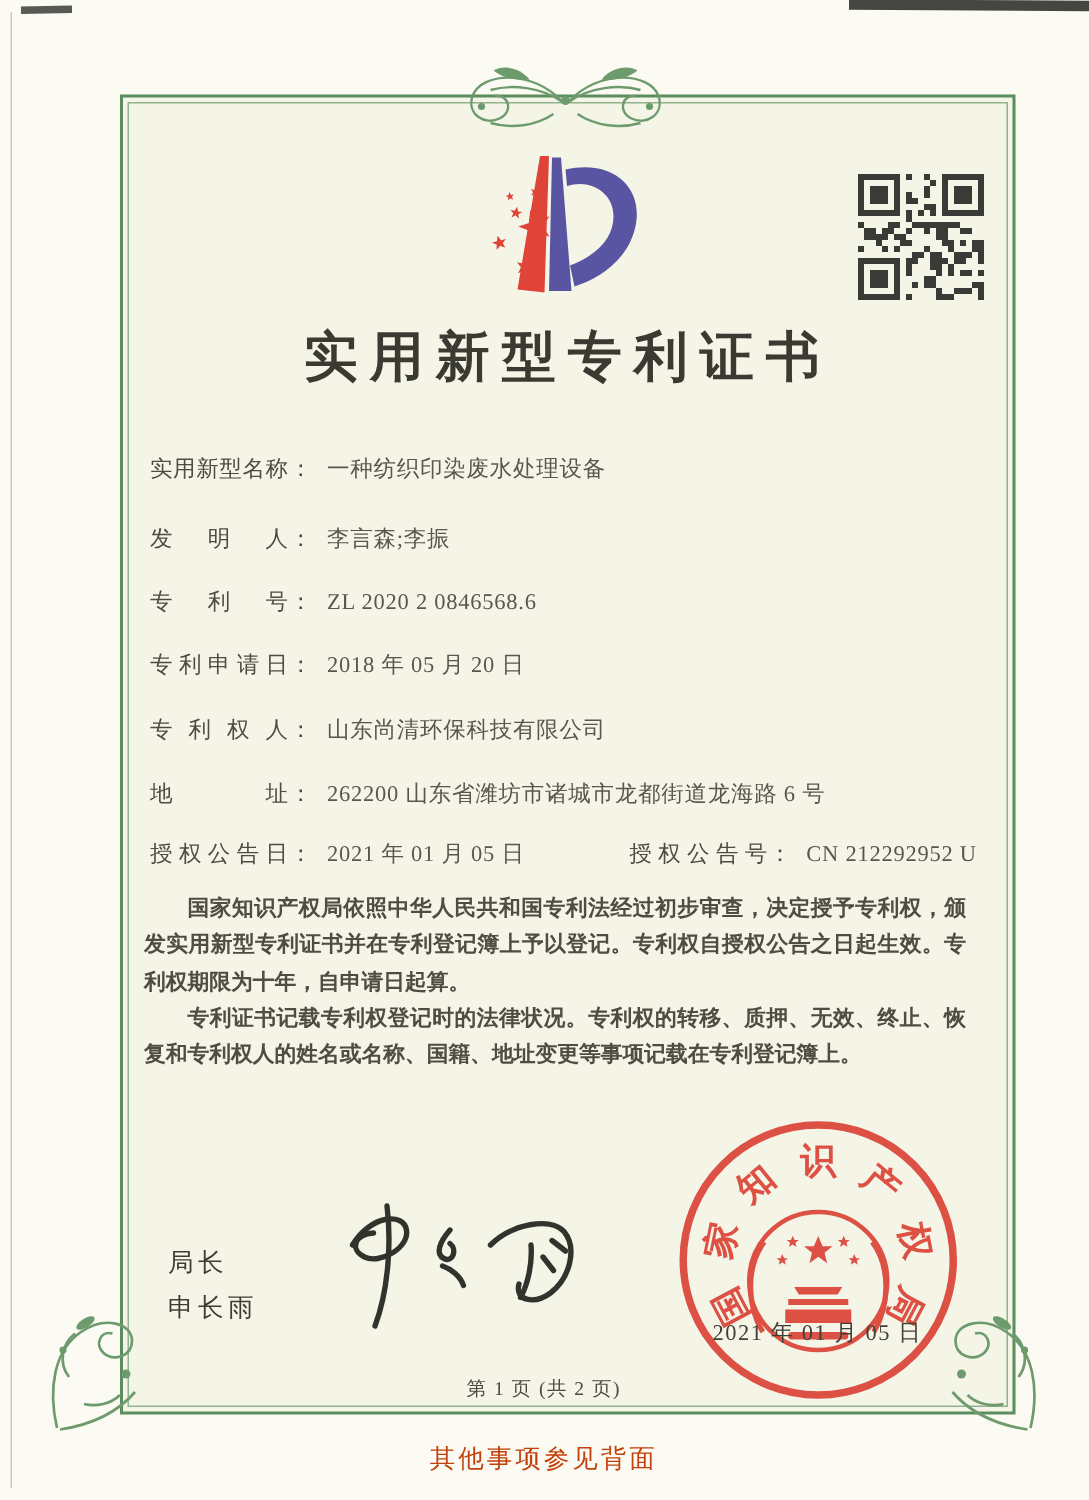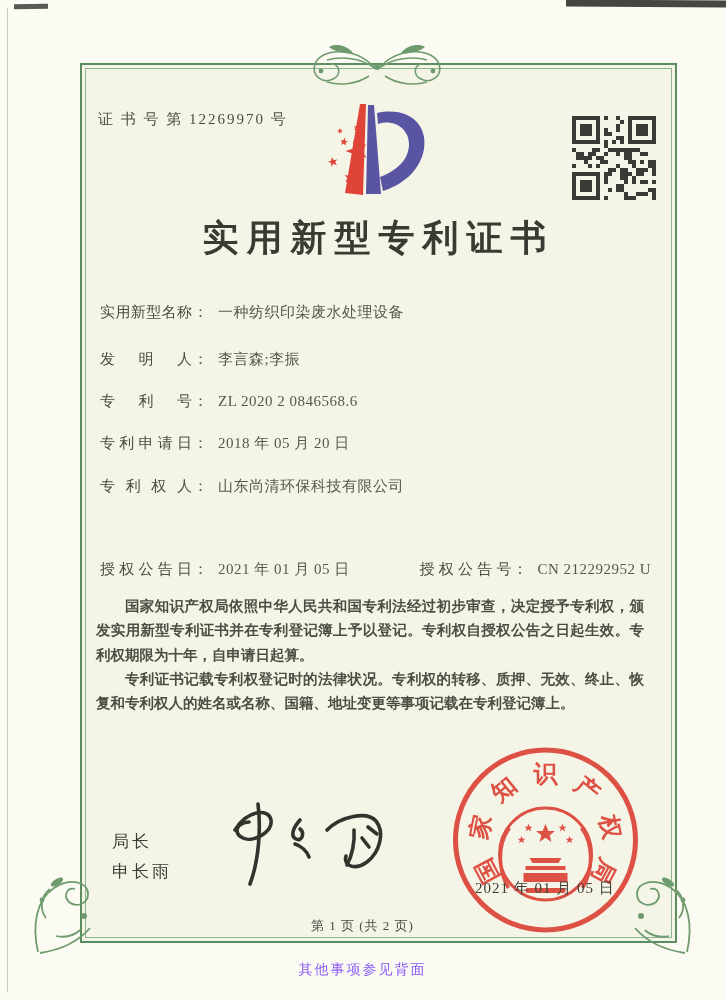--- a/index.html
+++ b/index.html
@@ -19,21 +19,21 @@
   .row{left:100px;font-size:15px;color:#57574e;white-space:nowrap;}
   .lbl{display:inline-block;width:92px;text-align:justify;text-align-last:justify;color:#4c4c43;}
   .colon{margin:0 10px 0 1px;color:#4c4c43;}
   .val{letter-spacing:.5px;}
   .pair2{margin-left:66px;}
   .paras{left:96px;top:594px;width:548px;font-size:14.5px;line-height:1.68;color:#4d4d44;text-align:justify;}
   .paras p{margin:0;text-indent:2em;font-weight:bold;}
   .sig-label{left:112px;font-size:17px;letter-spacing:3px;color:#3d3d36;}
   .seal-date{left:475px;top:879px;font-size:15px;letter-spacing:1px;color:#3f3f38;z-index:4;}
   .footer-page{left:64px;top:917px;width:597px;text-align:center;font-size:13px;letter-spacing:1px;color:#4a4a42;}
-  .back-note{left:64px;top:961px;width:597px;text-align:center;font-size:14px;letter-spacing:2px;color:#8b5cf6;}
+  .back-note{left:64px;top:961px;width:597px;text-align:center;font-size:17px;letter-spacing:2px;color:#c2410c;}
   svg text.ring{font-size:24px;font-weight:700;fill:#dc4337;font-family:"Liberation Serif","DejaVu Serif",serif;}
 </style>
 </head>
 <body>
 
 <div class="page">
 
   <div class="abs scan-strip-tl"></div>
   <div class="abs scan-strip-tr"></div>
   <div class="abs scan-edge-l"></div>
@@ -70,21 +70,20 @@
       <path d="M12,96 C6,70 10,44 28,32 C44,21 62,26 62,38 C62,48 50,52 43,46 C37,40 41,31 49,33"></path>
       <path d="M14,97 C34,94 52,86 64,72"></path>
       <path d="M20,62 C13,53 15,40 24,33"></path>
       <path d="M30,80 C38,82 48,80 54,74"></path>
       <ellipse cx="31" cy="26" rx="7" ry="3" transform="rotate(-32 31 26)" fill="#6e9b6e" stroke="none"></ellipse>
       <circle cx="58" cy="60" r="3" fill="#6e9b6e" stroke="none"></circle>
       <circle cx="16" cy="44" r="2.4" fill="#6e9b6e" stroke="none"></circle>
     </g>
   </svg>
 
-  <div class="abs cert-no">证 书 号 第 12269970 号</div>
 
   <svg class="abs" style="left:300px;top:98px;" width="145" height="112" viewBox="0 0 145 112">
 
     <polygon points="68,7 74,7 81,96 66,96" fill="#5a55a2"></polygon>
     <path d="M77,15 C110,8 128,28 124,51 C120,75 99,88 83,93 L80,79 C98,72 109,61 109,46 C109,30 93,21 78,26 Z" fill="#5a55a2"></path>
 
     <polygon points="60,6 66,6 63,97 45,95" fill="#e04438"></polygon>
 
     <g fill="#e04438">
       <path transform="translate(57,53) scale(1.15) rotate(-18)" d="M0,-10 L2.9,-3.1 L9.5,-3.1 L4.2,1.2 L5.9,8.1 L0,3.8 L-5.9,8.1 L-4.2,1.2 L-9.5,-3.1 L-2.9,-3.1 Z"></path>
@@ -225,20 +224,23 @@
   </div>
   <div class="abs row" style="top:392px;">
     <span class="lbl">专利号</span><span class="colon">：</span><span class="val">ZL 2020 2 0846568.6</span>
   </div>
   <div class="abs row" style="top:434px;">
     <span class="lbl">专利申请日</span><span class="colon">：</span><span class="val">2018 年 05 月 20 日</span>
   </div>
   <div class="abs row" style="top:477px;">
     <span class="lbl">专利权人</span><span class="colon">：</span><span class="val">山东尚清环保科技有限公司</span>
   </div>
+  <div class="abs row" style="top:520px;">
+    <span class="lbl">地址</span><span class="colon">：</span><span class="val">262200 山东省潍坊市诸城市龙都街道龙海路 6 号</span>
+  </div>
   <div class="abs row" style="top:560px;">
     <span>
       <span class="lbl">授权公告日</span><span class="colon">：</span><span class="val">2021 年 01 月 05 日</span>
     </span>
     <span class="pair2">
       <span class="lbl">授权公告号</span><span class="colon">：</span><span class="val">CN 212292952 U</span>
     </span>
   </div>
 
   <div class="abs paras">

